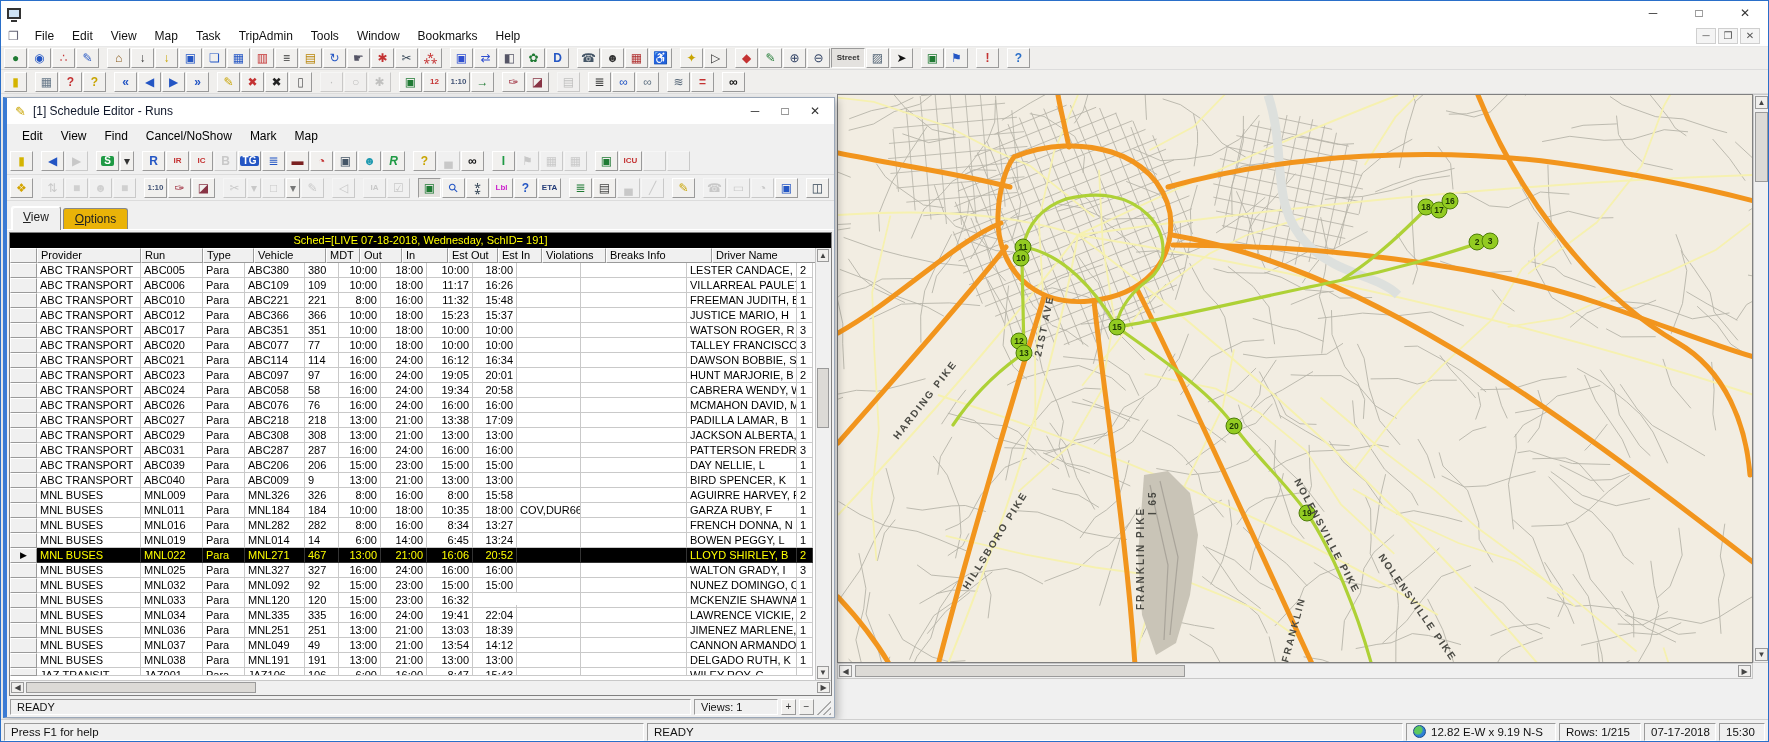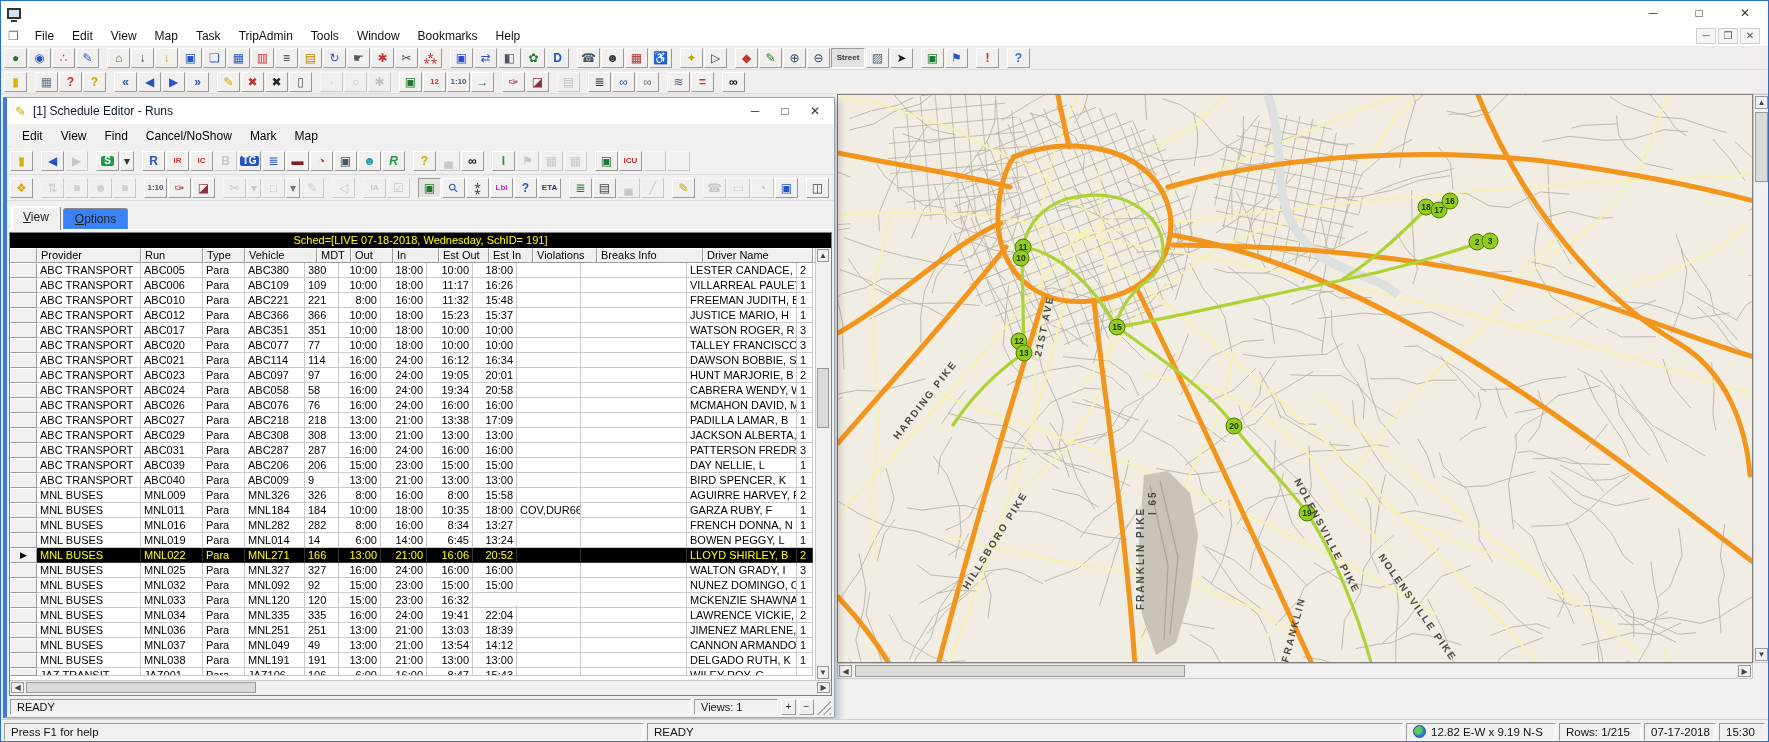--- a/index.html
+++ b/index.html
@@ -55,21 +55,21 @@
   .sched-titlebar .ico { color:#c8a400; font-size:13px; margin-right:7px; }
   .sched-titlebar .ttl { font-size:12px; color:#0f172a; }
   .sched-caps { margin-left:auto; display:flex; }
   .sched-cap { width:30px; height:22px; display:flex; align-items:center; justify-content:center; font-size:12px; color:#333; }
   .sched-menubar { height:24px; background:#f0f0f0; display:flex; align-items:center; font-size:12px; padding-left:6px; flex:none; }
   .sched .toolbar { background:#f0f0f0; }
   .stb1 { height:27px; flex:none; } .stb2 { height:26px; flex:none; }
 
   .tabs-row { height:29px; flex:none; background:#f0f0f0; display:flex; align-items:flex-end; padding:4px 0 0 4px; position:relative; }
   .tabs-row:after { content:""; position:absolute; left:0; right:0; bottom:0; height:1px; background:#fff; }
-  .tab { font-size:12px; padding:3px 11px 4px; border:1px solid #888; border-bottom:none; background:#3b82f6;
+  .tab { font-size:12px; padding:3px 11px 4px; border:1px solid #888; border-bottom:none; background:#eab308;
          border-radius:3px 3px 0 0; margin-right:2px; color:#222; position:relative; }
   .tab.active { background:#f0f0f0; z-index:2; padding-bottom:6px; border-color:#fff #888 #f0f0f0 #fff; box-shadow:inset 1px 1px 0 #fff; }
   .tab::first-letter { text-decoration:underline; }
 
   
   .table-zone { flex:1; margin:2px 2px 0 2px; border:1px solid #808080; background:#fff; display:flex; flex-direction:column; overflow:hidden; }
   .banner { height:15px; flex:none; background:#000; color:#ffff00; font-size:11px; text-align:center; line-height:15px; }
   .grid-area { flex:1; display:flex; overflow:hidden; }
   .grid-cols { flex:1; overflow:hidden; }
   .hdr-row, .d-row { display:flex; height:15px; }
@@ -1041,21 +1041,21 @@
         </div>
 
       <div class="table-zone">
         <div class="banner">Sched=[LIVE 07-18-2018, Wednesday, SchID= 191]</div>
         <div class="grid-area">
           <div class="grid-cols" id="grid">
               <div class="hdr-row">
                 <span class="rowhdr" style="width: 27px;"></span>
                 <span class="hdr-cell" style="width: 104px;">Provider</span>
                 <span class="hdr-cell" style="width: 62px;">Run</span>
-                <span class="hdr-cell" style="width: 42px;">Type</span>
+                <span class="hdr-cell" style="width: 51px;">Type</span>
                 <span class="hdr-cell" style="width: 72px;">Vehicle</span>
                 <span class="hdr-cell" style="width: 34px;">MDT</span>
                 <span class="hdr-cell" style="width: 42px;">Out</span>
                 <span class="hdr-cell" style="width: 46px;">In</span>
                 <span class="hdr-cell" style="width: 50px;">Est Out</span>
                 <span class="hdr-cell" style="width: 44px;">Est In</span>
                 <span class="hdr-cell" style="width: 64px;">Violations</span>
                 <span class="hdr-cell" style="width: 106px;">Breaks Info</span>
                 <span class="hdr-cell" style="width: 110px;">Driver Name</span>
                 <span class="hdr-cell" style="width: 16px;">C</span>
@@ -1363,21 +1363,21 @@
                 <span class="d-cell" style="width: 106px;"></span>
                 <span class="d-cell" style="width: 110px;">BOWEN PEGGY, L</span>
                 <span class="d-cell" style="width: 16px;">1</span>
               </div>
               <div class="d-row sel">
                 <span class="rowhdr" style="width: 27px;">▶</span>
                 <span class="d-cell" style="width: 104px;">MNL BUSES</span>
                 <span class="d-cell" style="width: 62px;">MNL022</span>
                 <span class="d-cell" style="width: 42px;">Para</span>
                 <span class="d-cell" style="width: 60px;">MNL271</span>
-                <span class="d-cell" style="width: 34px;">166</span>
+                <span class="d-cell" style="width: 34px;">467</span>
                 <span class="d-cell num" style="width: 42px;">13:00</span>
                 <span class="d-cell num" style="width: 46px;">21:00</span>
                 <span class="d-cell num" style="width: 46px;">16:06</span>
                 <span class="d-cell num" style="width: 44px;">20:52</span>
                 <span class="d-cell" style="width: 64px;"></span>
                 <span class="d-cell" style="width: 106px;"></span>
                 <span class="d-cell" style="width: 110px;">LLOYD SHIRLEY, B</span>
                 <span class="d-cell" style="width: 16px;">2</span>
               </div>
               <div class="d-row">

